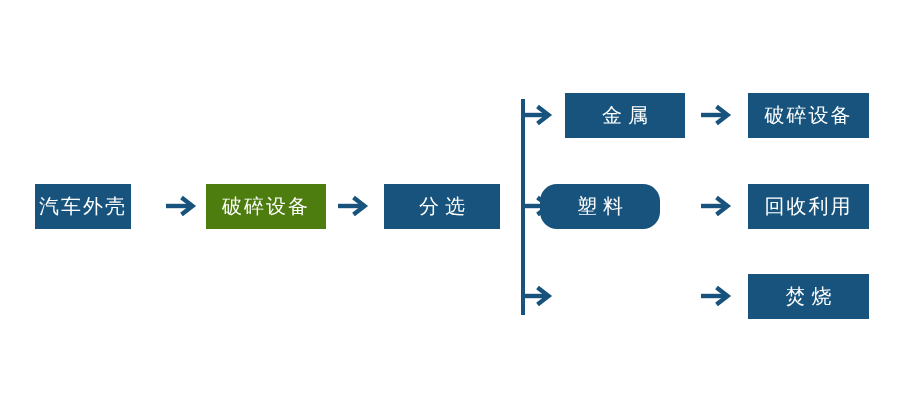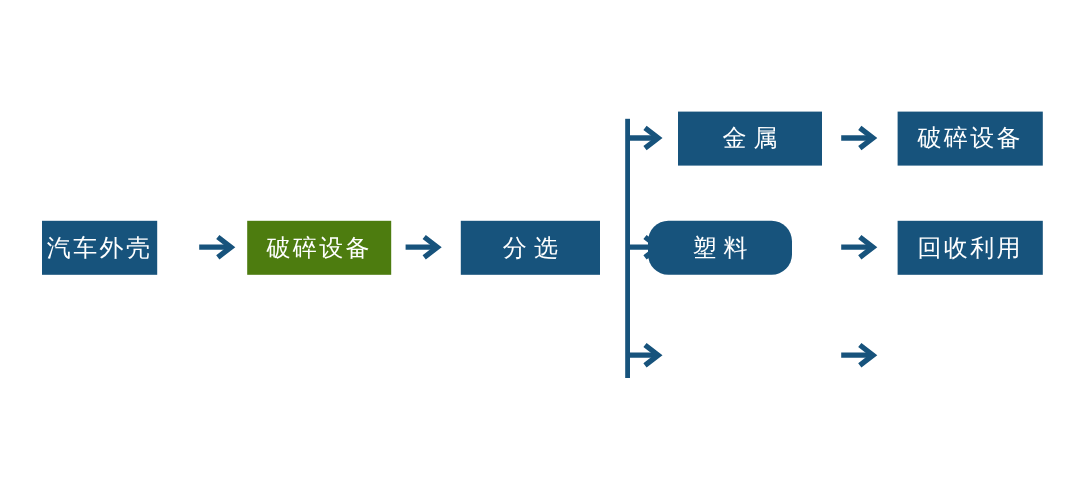--- a/index.html
+++ b/index.html
@@ -82,14 +82,15 @@
   <div class="node blue" style="left:748px; top:184px; width:121px;">回收利用</div>
 
   <svg class="arrow" style="left:521px; top:285px;" viewBox="0 0 32 22">
     <path d="M1 11 H26"></path>
       <path d="M16.5 2.5 L27.5 11 L16.5 19.5"></path>
   </svg>
   <svg class="arrow" style="left:700px; top:285px;" viewBox="0 0 32 22">
     <path d="M1 11 H26"></path>
       <path d="M16.5 2.5 L27.5 11 L16.5 19.5"></path>
   </svg>
+  <div class="node blue wide" style="left:748px; top:274px; width:121px;">焚烧</div>
 
 </div>
 
 </body></html>

